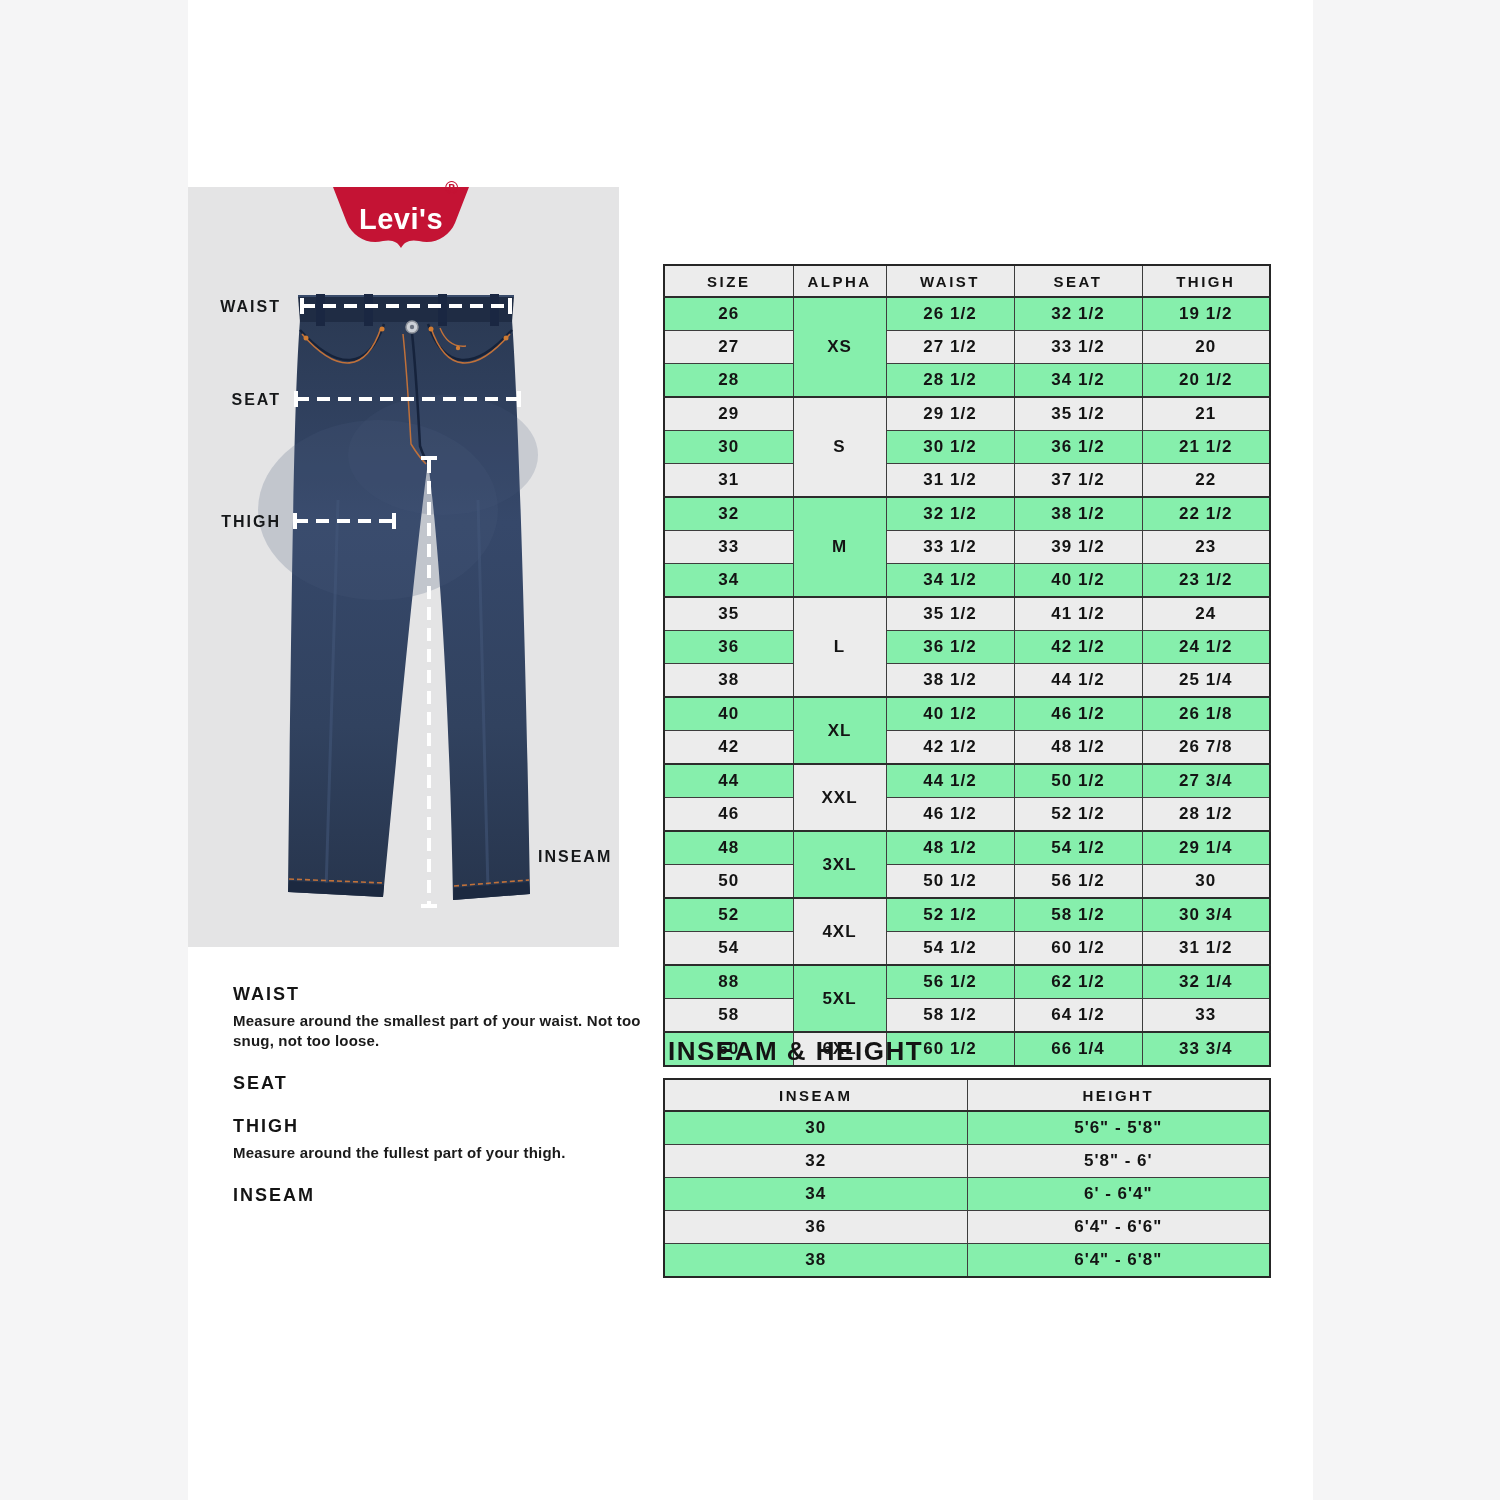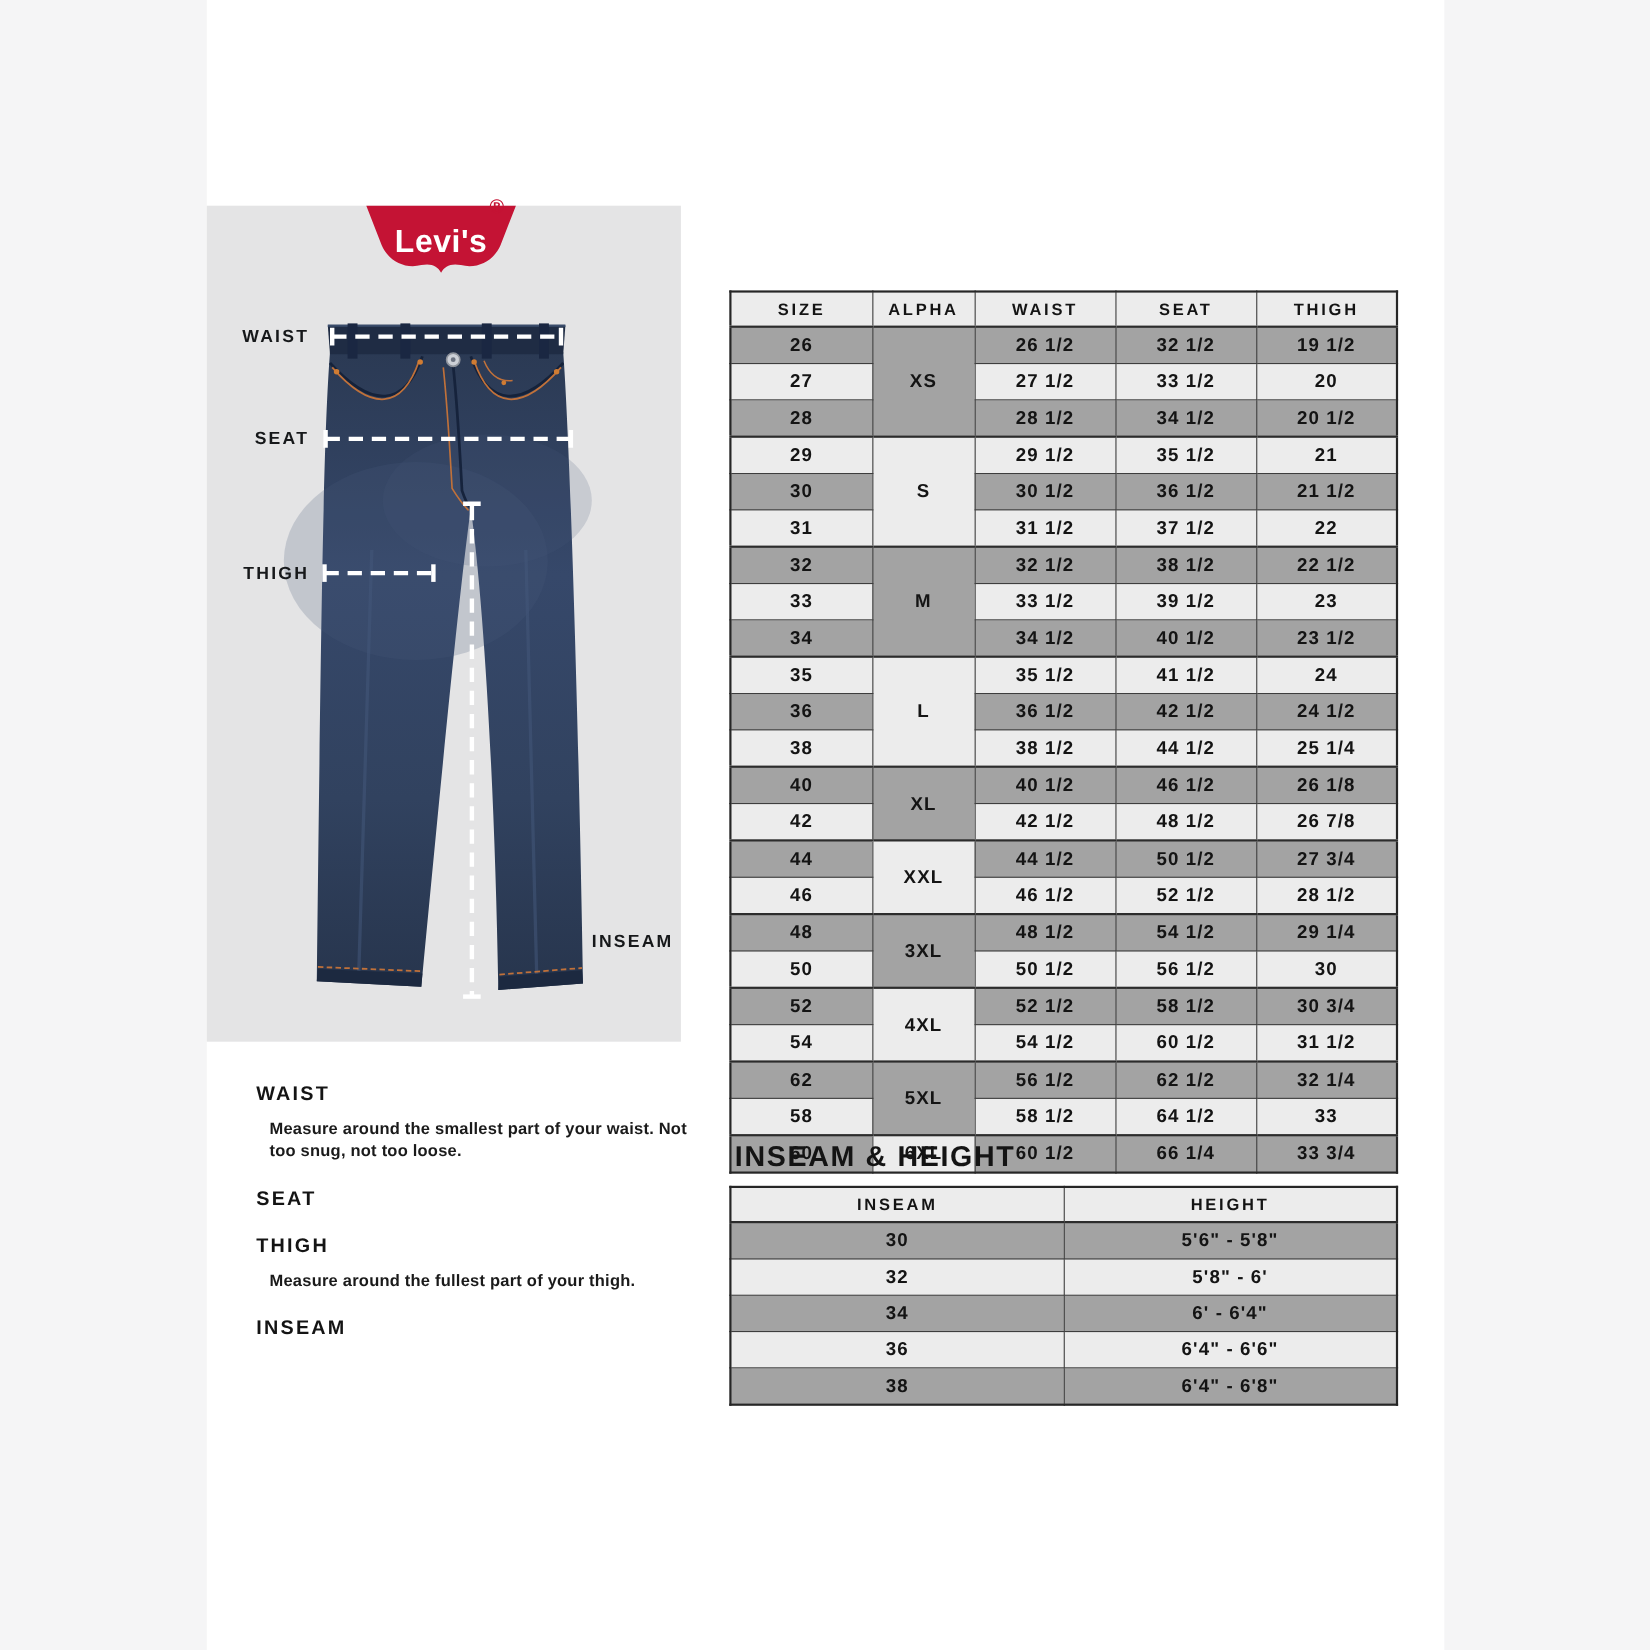--- a/index.html
+++ b/index.html
@@ -15,38 +15,38 @@
 
   .measure-label{position:absolute;font-size:16px;font-weight:bold;letter-spacing:2px;color:#16181a;line-height:16px;}
   .lbl-waist{left:191px;top:299px;width:90px;text-align:right;}
   .lbl-seat{left:191px;top:392px;width:90px;text-align:right;}
   .lbl-thigh{left:191px;top:514px;width:90px;text-align:right;}
   .lbl-inseam{left:538px;top:849px;}
 
   .measure-descriptions{position:absolute;left:233px;top:984px;width:428px;}
   .desc-item{margin:0 0 22px 0;}
   .desc-term{margin:0 0 6px 0;font-size:18px;font-weight:bold;letter-spacing:2px;color:#141414;}
-  .desc-def{margin:12px;font-size:15px;line-height:20px;font-weight:bold;letter-spacing:.2px;color:#1a1a1a;}
+  .desc-def{margin:0;font-size:15px;line-height:20px;font-weight:bold;letter-spacing:.2px;color:#1a1a1a;}
 
   .section-title{position:absolute;font-size:26px;font-weight:bold;letter-spacing:1.5px;color:#141414;line-height:30px;white-space:nowrap;}
   .title-main{left:664px;top:221px;}
   .title-inseam{left:668px;top:1036px;}
   .reg-sup{font-size:14px;vertical-align:7px;}
 
   table.chart{position:absolute;border-collapse:collapse;table-layout:fixed;background:#fff;
     border:2px solid #262626;}
   .size-table{left:663px;top:264px;width:606px;}
   .inseam-table{left:663px;top:1078px;width:606px;}
   table.chart th{height:30px;font-size:15px;font-weight:bold;letter-spacing:2.5px;color:#141414;
     background:#ececec;border:1px solid #3d3d3d;border-bottom:2px solid #2c2c2c;padding:0;}
   table.chart td{height:32px;font-size:17px;font-weight:bold;letter-spacing:1px;color:#141414;
     border:1px solid #3d3d3d;text-align:center;padding:0;}
   .inseam-table td{height:30px;}
   tr.group-start td{border-top:2px solid #2c2c2c;}
-  td.plain{background:#a3a3a3;}
+  td.plain{background:#86efac;}
   td.shade{background:#ececec;}
 </style>
 </head>
 <body>
 
 <div class="canvas">
   <div class="content-band"></div>
   <div class="gray-panel"></div>
 
   <svg class="logo-svg" viewBox="0 0 146 70" aria-hidden="true">
@@ -282,21 +282,21 @@
           <td class="plain">58 1/2</td>
           <td class="plain">30 3/4</td>
         </tr>
         <tr>
           <td class="shade">54</td>
           <td class="shade">54 1/2</td>
           <td class="shade">60 1/2</td>
           <td class="shade">31 1/2</td>
         </tr>
         <tr class="group-start">
-          <td class="plain">62</td>
+          <td class="plain">88</td>
           <td class="plain" rowspan="2">5XL</td>
           <td class="plain">56 1/2</td>
           <td class="plain">62 1/2</td>
           <td class="plain">32 1/4</td>
         </tr>
         <tr>
           <td class="shade">58</td>
           <td class="shade">58 1/2</td>
           <td class="shade">64 1/2</td>
           <td class="shade">33</td>

